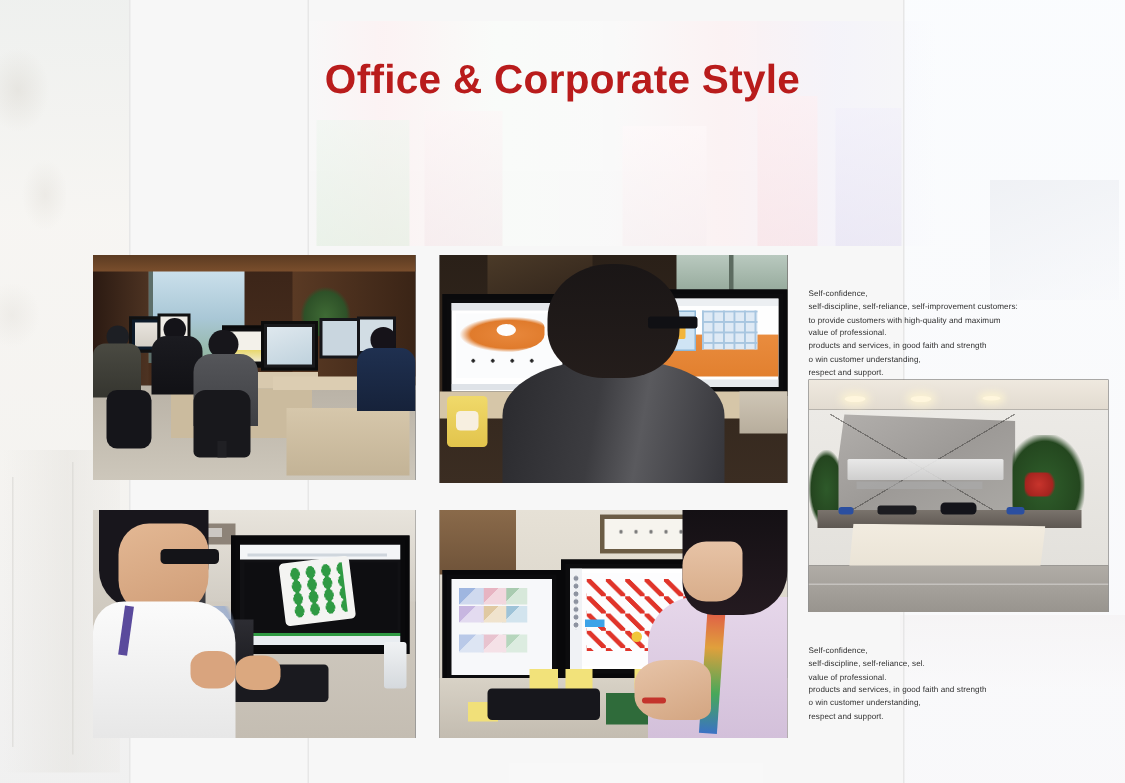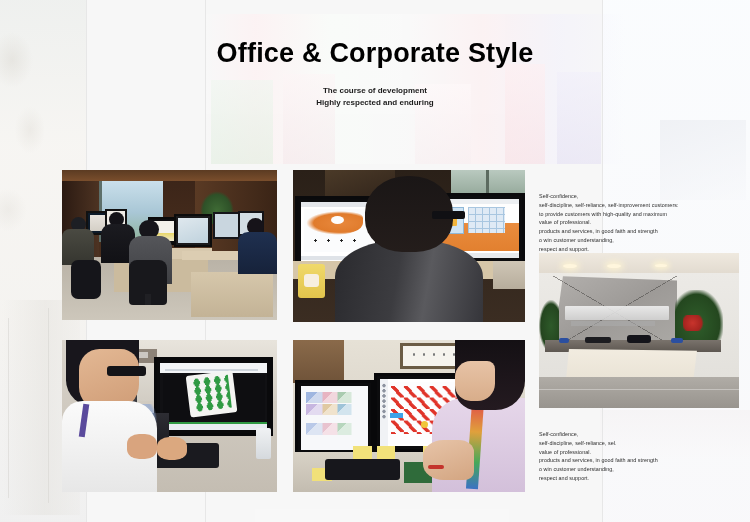--- a/index.html
+++ b/index.html
@@ -135,21 +135,21 @@
   .header {
     position: absolute;
     left: 0; top: 0;
     width: 750px;
     text-align: center;
     padding-top: 40px;
   }
   .title-en {
     font-size: 27px;
     font-weight: bold;
-    color: #000000;
+    color: #b91c1c;
     letter-spacing: 0.2px;
     line-height: 1.0;
   }
   .title-cn {
     margin-top: 10px;
     font-size: 22px;
     font-weight: bold;
     color: #111111;
     letter-spacing: 2px;
     line-height: 1.0;
@@ -406,24 +406,20 @@
     <div class="sw sw-e"></div>
   </div>
   <div class="bg-r-shape1"></div>
   <div class="bg-r-shape2"></div>
   <div class="bg-vline v1"></div>
   <div class="bg-vline v2"></div>
   <div class="bg-vline v3"></div>
 
   <div class="header">
     <div class="title-en">Office &amp; Corporate Style</div>
-    <div class="subtitle">
-      <div>The course of development</div>
-      <div>Highly respected and enduring</div>
-    </div>
   </div>
 
   <div class="photo p-tl">
     <div class="ph-canvas">
       <div class="o-wall"></div>
         <div class="o-window"></div>
         <div class="o-win-m"></div>
       <div class="o-curtain-l"></div>
         <div class="o-curtain-r"></div>
         <div class="o-valance"></div>

